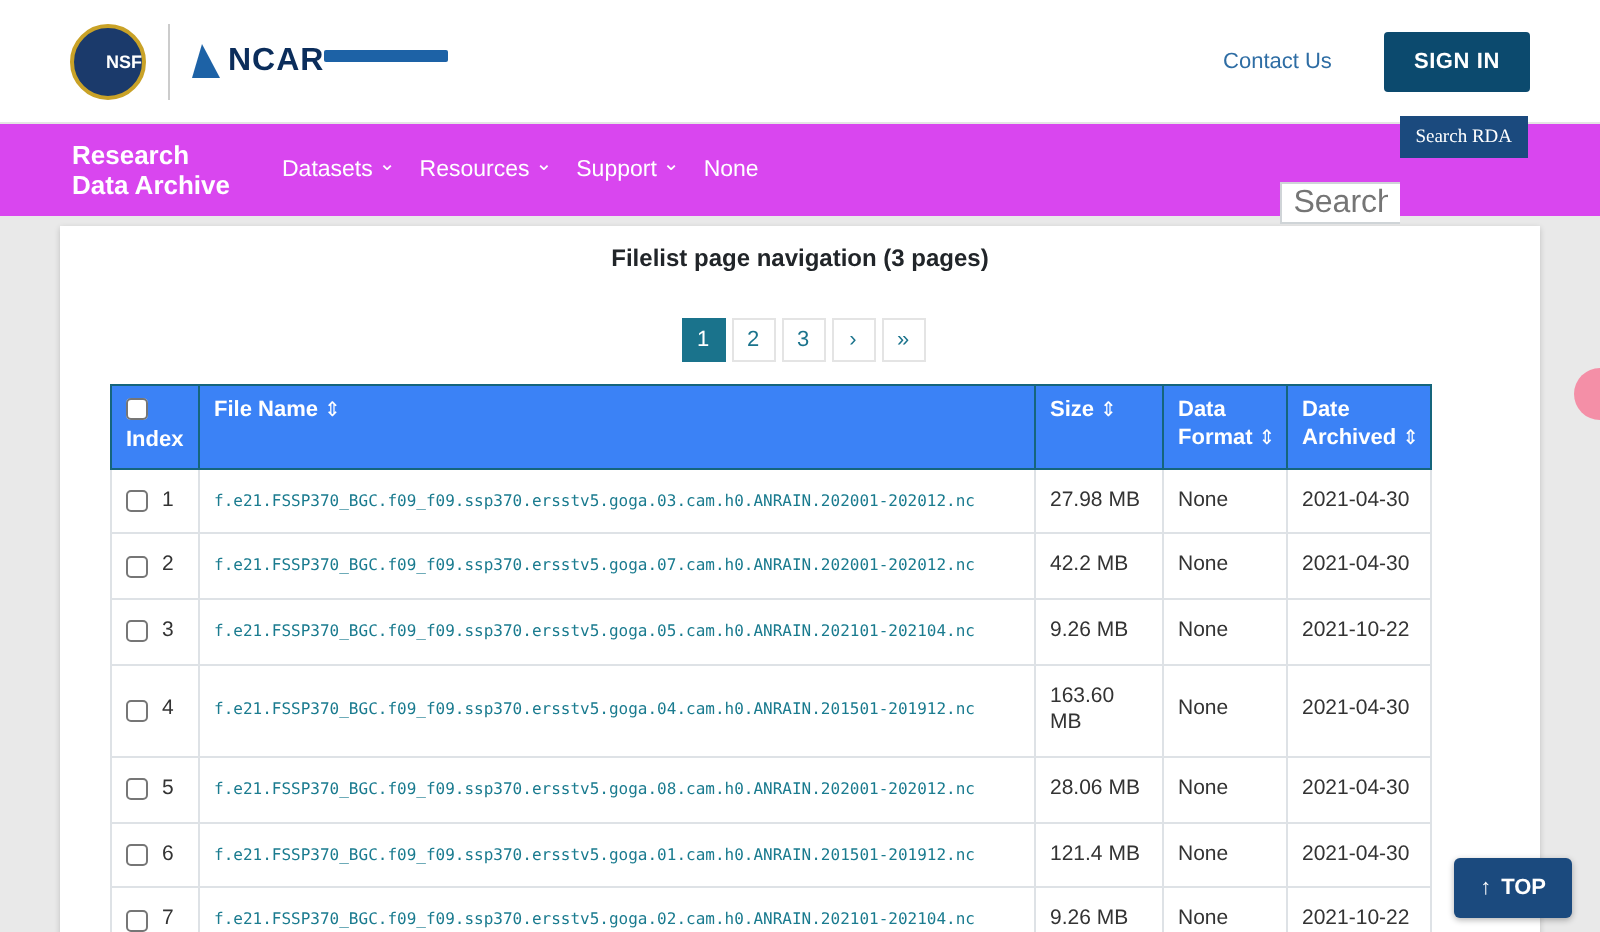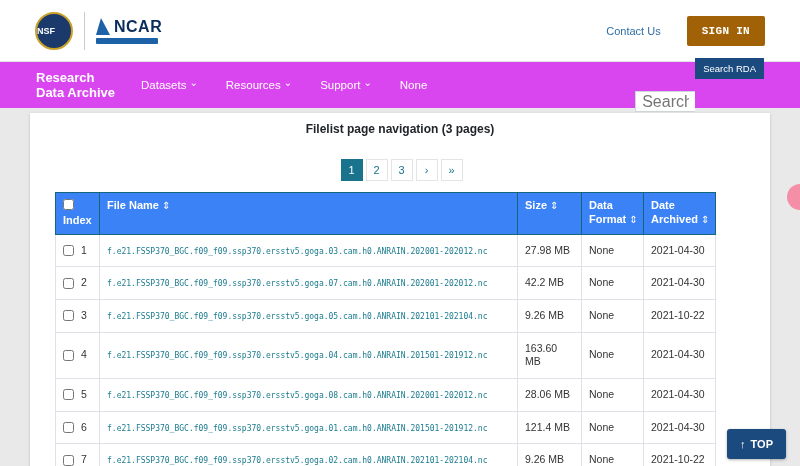--- a/index.html
+++ b/index.html
@@ -17,63 +17,63 @@
     height: 62px;
     display: flex;
     align-items: center;
     padding: 0 35px;
     border-bottom: 1px solid #e5e5e5;
   }
   .nsf-logo {
     width: 38px; height: 38px; border-radius: 50%;
     background: #1b3a6b; border: 2px solid #c9a227;
     color: #fff; font-size: 9px; font-weight: bold;
-    display: flex; align-items: center; justify-content: flex-start;
+    display: flex; align-items: center; justify-content: flex-end;
     flex-shrink: 0; cursor: pointer;
   }
   .logo-divider { width: 1px; height: 38px; background: #ccc; margin: 0 11px; }
-  .ncar { display: flex; flex-direction: column; cursor: pointer; }
+  .ncar { display: flex; flex-direction: row; cursor: pointer; }
   .ncar-row { display: flex; align-items: flex-end; gap: 4px; }
   .ncar-sail {
     width: 0; height: 0;
     border-left: 5px solid transparent;
     border-right: 9px solid transparent;
     border-bottom: 17px solid #1d62a6;
   }
   .ncar-text { color: #0b2d5b; font-weight: bold; font-size: 16px; letter-spacing: 0.5px; line-height: 1; }
   .ncar-tagline { margin-top: 3px; height: 6px; width: 62px; background: #1d62a6; border-radius: 1px; }
   .header-right { margin-left: auto; display: flex; align-items: center; gap: 26px; }
   .contact-link { color: #2e6da4; font-size: 11px; cursor: pointer; text-decoration: none; }
   .sign-in {
-    background: #a16207; color: #fff; border: none; cursor: pointer;
-    font-family: Liberation Mono, monospace; font-size: 11px; font-weight: bold;
+    background: #0c4a6e; color: #fff; border: none; cursor: pointer;
+    font-family: Liberation Sans, sans-serif; font-size: 11px; font-weight: bold;
     padding: 9px 15px; border-radius: 2px; letter-spacing: 0.3px;
   }
 
   
   .navbar {
     background: #d946ef;
     height: 46px;
     display: flex;
     align-items: center;
     padding: 0 36px;
   }
   .brand { color: #fff; font-weight: bold; font-size: 13px; line-height: 1.18; cursor: pointer; }
   .brand span { display: block; }
-  .nav-items { display: flex; gap: 28px; margin-left: 26px; align-items: center; }
+  .nav-items { display: flex; gap: 12px; margin-left: 26px; align-items: center; }
   .nav-item { color: #fff; font-size: 11.5px; cursor: pointer; text-decoration: none; display: flex; align-items: center; gap: 3px; }
   .chev { font-size: 10px; line-height: 1; position: relative; top: -2px; }
   .search-box { margin-left: auto; display: flex; }
   .search-box input {
     width: 60px; height: 21px; border: 1px solid #cfd4d7; border-right: none;
     font-family: inherit; font-size: 16px; padding: 0 6px; outline: none; margin-top: 33px;
   }
   .search-box button {
     background: #1b4a7e; color: #fff; border: none; cursor: pointer;
-    font-family: Liberation Sans, sans-serif; font-size: 9.5px; height: 21px; padding: 0 8px;
+    font-family: Liberation Serif, serif; font-size: 9.5px; height: 21px; padding: 0 8px;
   }
 
   
   .card {
     margin: 5px 30px 0 30px;
     background: #fff;
     min-height: 355px;
     box-shadow: 0 1px 3px rgba(0,0,0,0.18);
     padding-top: 9px;
   }

